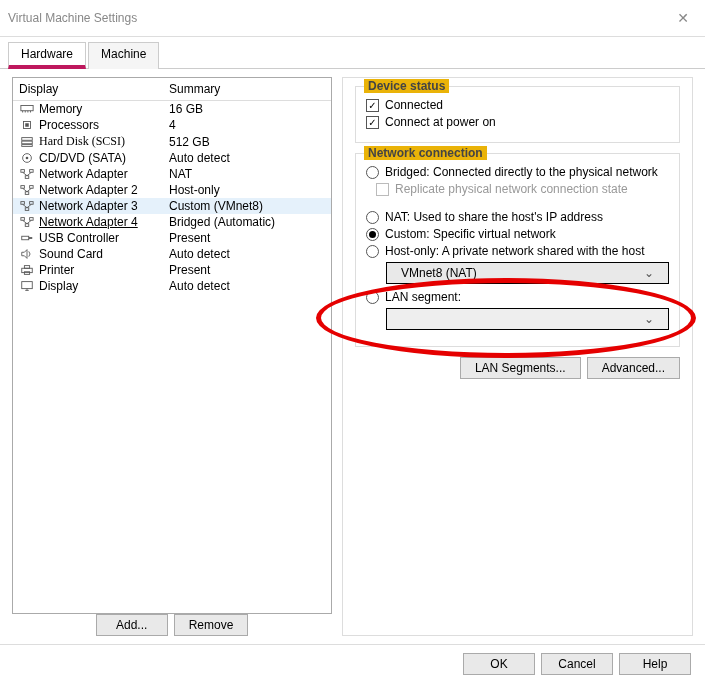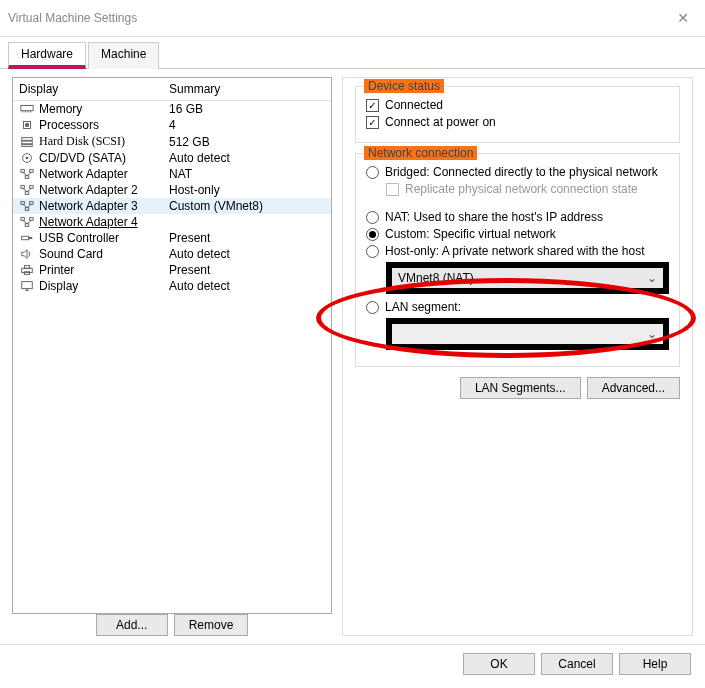--- a/index.html
+++ b/index.html
@@ -103,23 +103,24 @@
     .fieldset {
       border: 1px solid #ddd;
       margin-bottom: 10px;
       padding: 8px 10px 10px;
       position: relative;
     }
     .fieldset-legend {
       position: absolute;
       top: -8px;
       left: 8px;
-      background: #f97316;
+      background: #eab308;
       padding: 0 4px;
       color: #444;
+      font-weight: bold;
     }
     .check-row, .radio-row {
       display: flex;
       align-items: center;
       margin: 3px 0;
       gap: 6px;
     }
     .check-box {
       width: 13px; height: 13px;
       border: 1px solid #555;
@@ -135,26 +136,26 @@
       display: inline-flex;
       align-items: center;
       justify-content: center;
     }
     .radio-circle.selected::after {
       content: "";
       width: 7px; height: 7px;
       background: #000;
       border-radius: 50%;
     }
-    .indent { margin-left: 20px; }
+    .indent { margin-left: 10px; }
     .disabled { color: #999; }
     .dropdown {
-      border: 6px solid #000000;
+      border: 1px solid #000000;
       background: #e9e9e9;
-      padding: 3px 6px;
+      padding: 3px 14px;
       display: flex;
       justify-content: space-between;
       align-items: center;
       margin: 4px 0 6px 20px;
       cursor: pointer;
     }
     .dropdown.disabled { background: #eee; }
     .chevron { color: #555; }
     .right-buttons-row {
       display: flex;
@@ -300,20 +301,21 @@
                 <svg viewBox="0 0 16 12">
                   <rect x="1" y="1" width="4" height="3" fill="none" stroke="#555"></rect>
                   <rect x="11" y="1" width="4" height="3" fill="none" stroke="#555"></rect>
                   <rect x="6" y="8" width="4" height="3" fill="none" stroke="#555"></rect>
                   <line x1="3" y1="4" x2="8" y2="8" stroke="#555"></line>
                   <line x1="13" y1="4" x2="8" y2="8" stroke="#555"></line>
                 </svg>
               </span>
               <span>Network Adapter 4</span>
             </div>
+            <div class="col-summary">Bridged (Automatic)</div>
           </div>
           <div class="device-row">
             <div class="col-device" style="display:flex;align-items:center;">
               <span class="dev-icon">
                 <svg viewBox="0 0 16 12">
                   <rect x="2" y="4" width="8" height="4" fill="none" stroke="#555"></rect>
                   <rect x="10" y="5" width="4" height="2" fill="#555"></rect>
                 </svg>
               </span>
               <span>USB Controller</span>

